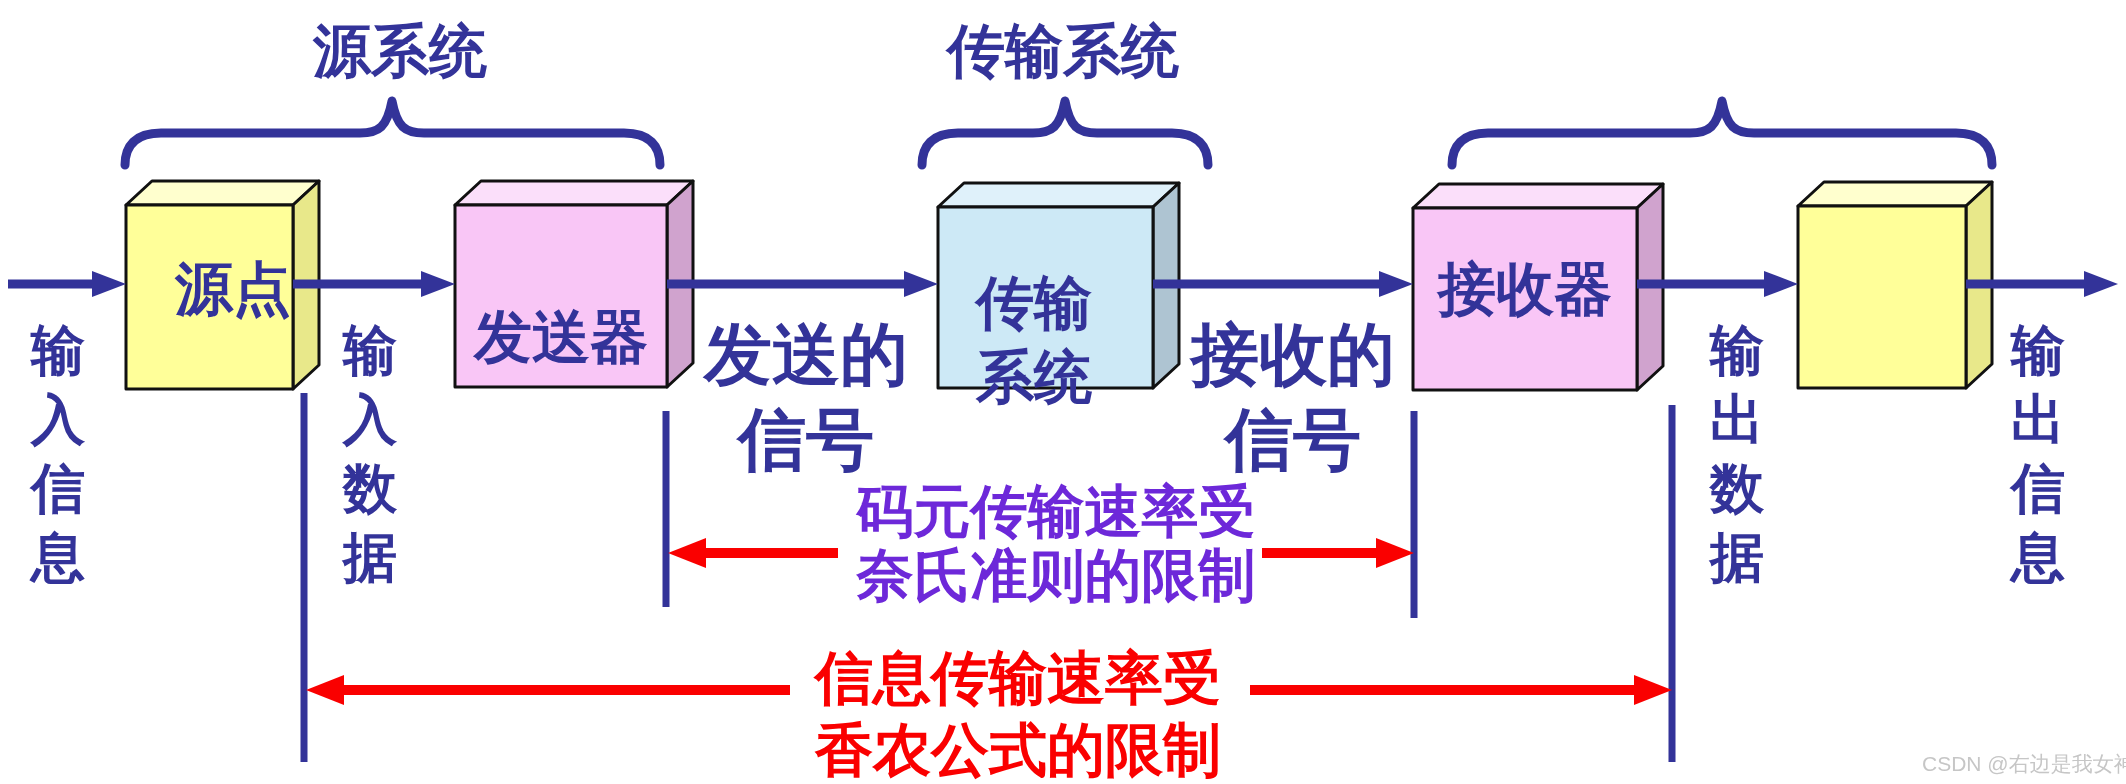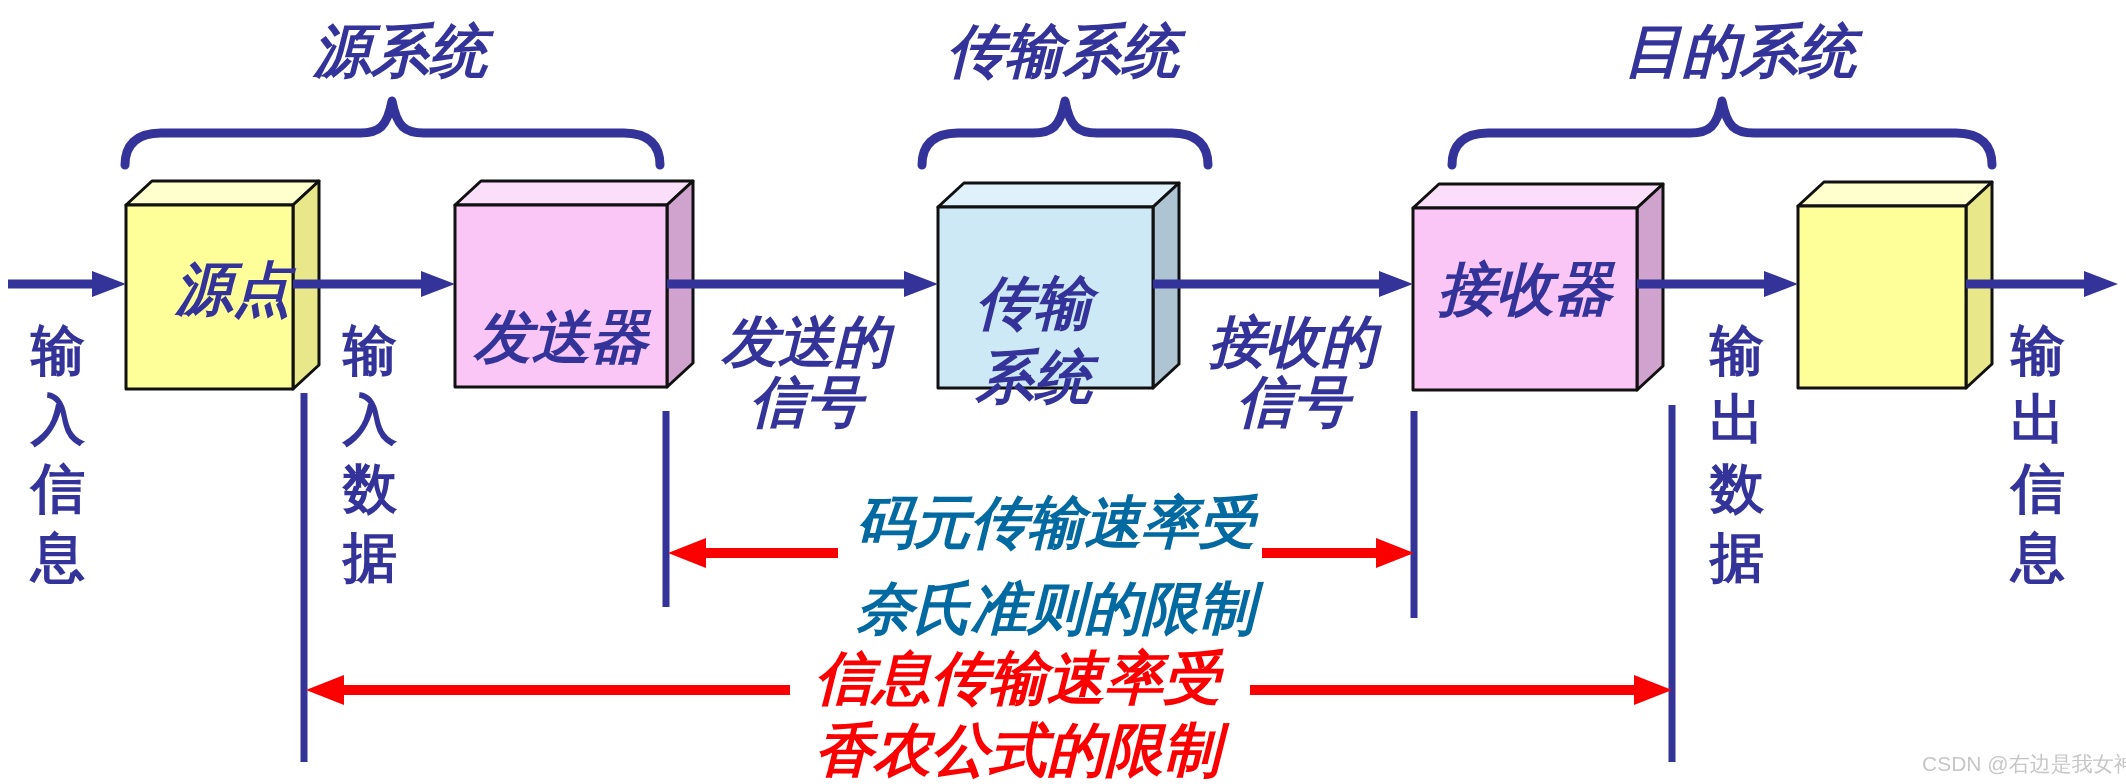--- a/index.html
+++ b/index.html
@@ -1,26 +1,26 @@
 <!DOCTYPE html>
 <html><head>
 <meta charset="utf-8">
 <style>
   html,body{margin:0;padding:0;background:#ffffff;}
   body{font-family:"Liberation Sans", sans-serif;}
   #canvas{position:relative;width:2126px;height:784px;background:#ffffff;overflow:hidden;}
   #shapes{position:absolute;left:0;top:0;}
   .txt{position:absolute;color:#333399;font-weight:bold;white-space:pre-line;text-align:center;}
-  .center{transform:translateX(-50%);font-style:italic;}
+  .center{transform:translateX(-50%);}
   .title{font-size:58px;line-height:62px;top:20px;}
   .boxlabel{font-size:58px;line-height:66px;top:256px;}
   .boxlabel2{font-size:58px;line-height:74px;top:222px;}
   .vlabel{font-size:54px;line-height:69px;top:316px;width:66px;}
-  .siglabel{font-size:56px;line-height:60px;top:312px;}
-  .red1{color:#0369a1;font-size:57px;line-height:86px;top:479px;}
+  .siglabel{font-size:68px;line-height:85px;top:312px;}
+  .red1{color:#6d28d9;font-size:57px;line-height:64px;top:479px;}
   .red2{color:#FA0000;font-size:58px;line-height:72px;top:642px;}
   .watermark{position:absolute;left:1922px;top:750px;font-size:21px;color:#c6c6c6;font-weight:normal;white-space:nowrap;}
 </style>
 </head>
 <body>
 
 <div id="canvas">
 
   <svg id="shapes" width="2126" height="784" viewBox="0 0 2126 784">
 
@@ -109,21 +109,20 @@
       </g>
       <g>
         <line x1="1250" y1="690" x2="1636" y2="690"></line>
         <polygon stroke="none" points="1672,690 1634,675 1634,705"></polygon>
       </g>
     </g>
   </svg>
 
   <div class="txt title center" style="left:400px;">源系统</div>
   <div class="txt title center" style="left:1063px;">传输系统</div>
-  <div class="txt title center" style="left:1740px;">目的系统</div>
 
   <div class="txt boxlabel center" style="left:209px;margin-left:24px;">源点</div>
   <div class="txt boxlabel center" style="left:561px;margin-top:48px;">发送器</div>
   <div class="txt boxlabel2 center" style="left:1034px;margin-top:44px;">传输
 系统</div>
   <div class="txt boxlabel center" style="left:1525px;">接收器</div>
 
   <div class="txt vlabel" style="left:25px;">输
 入
 信

